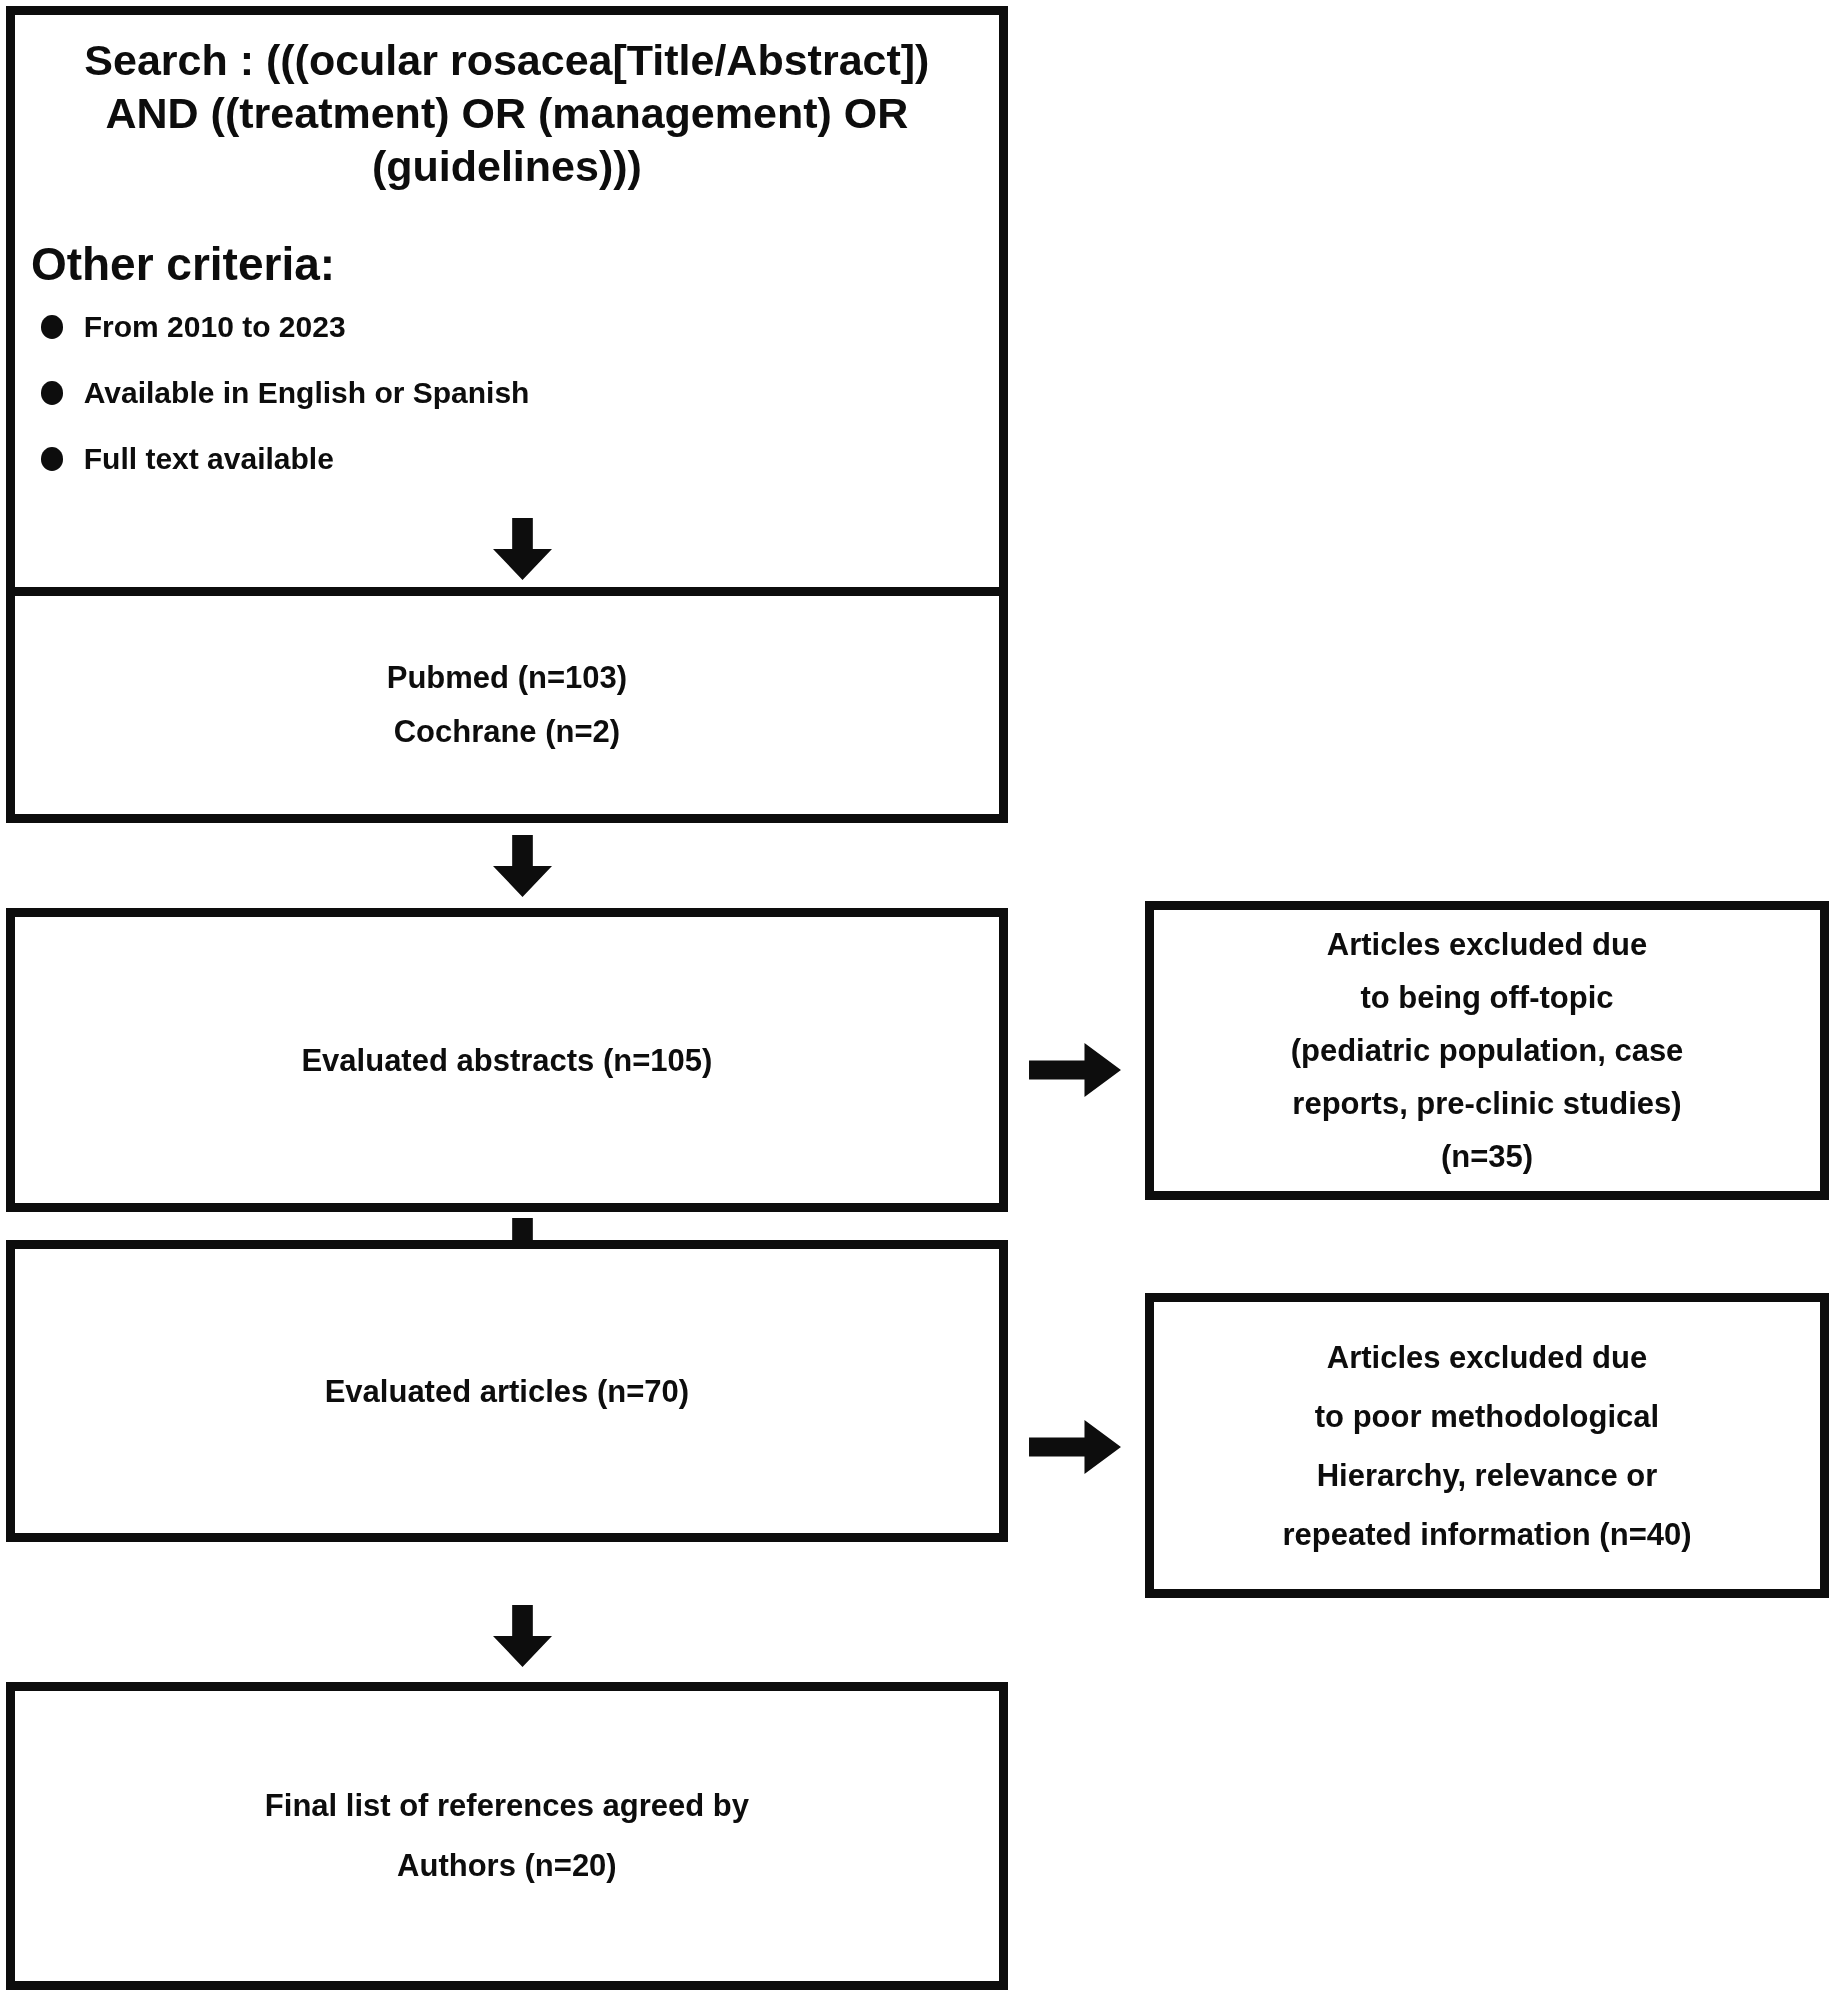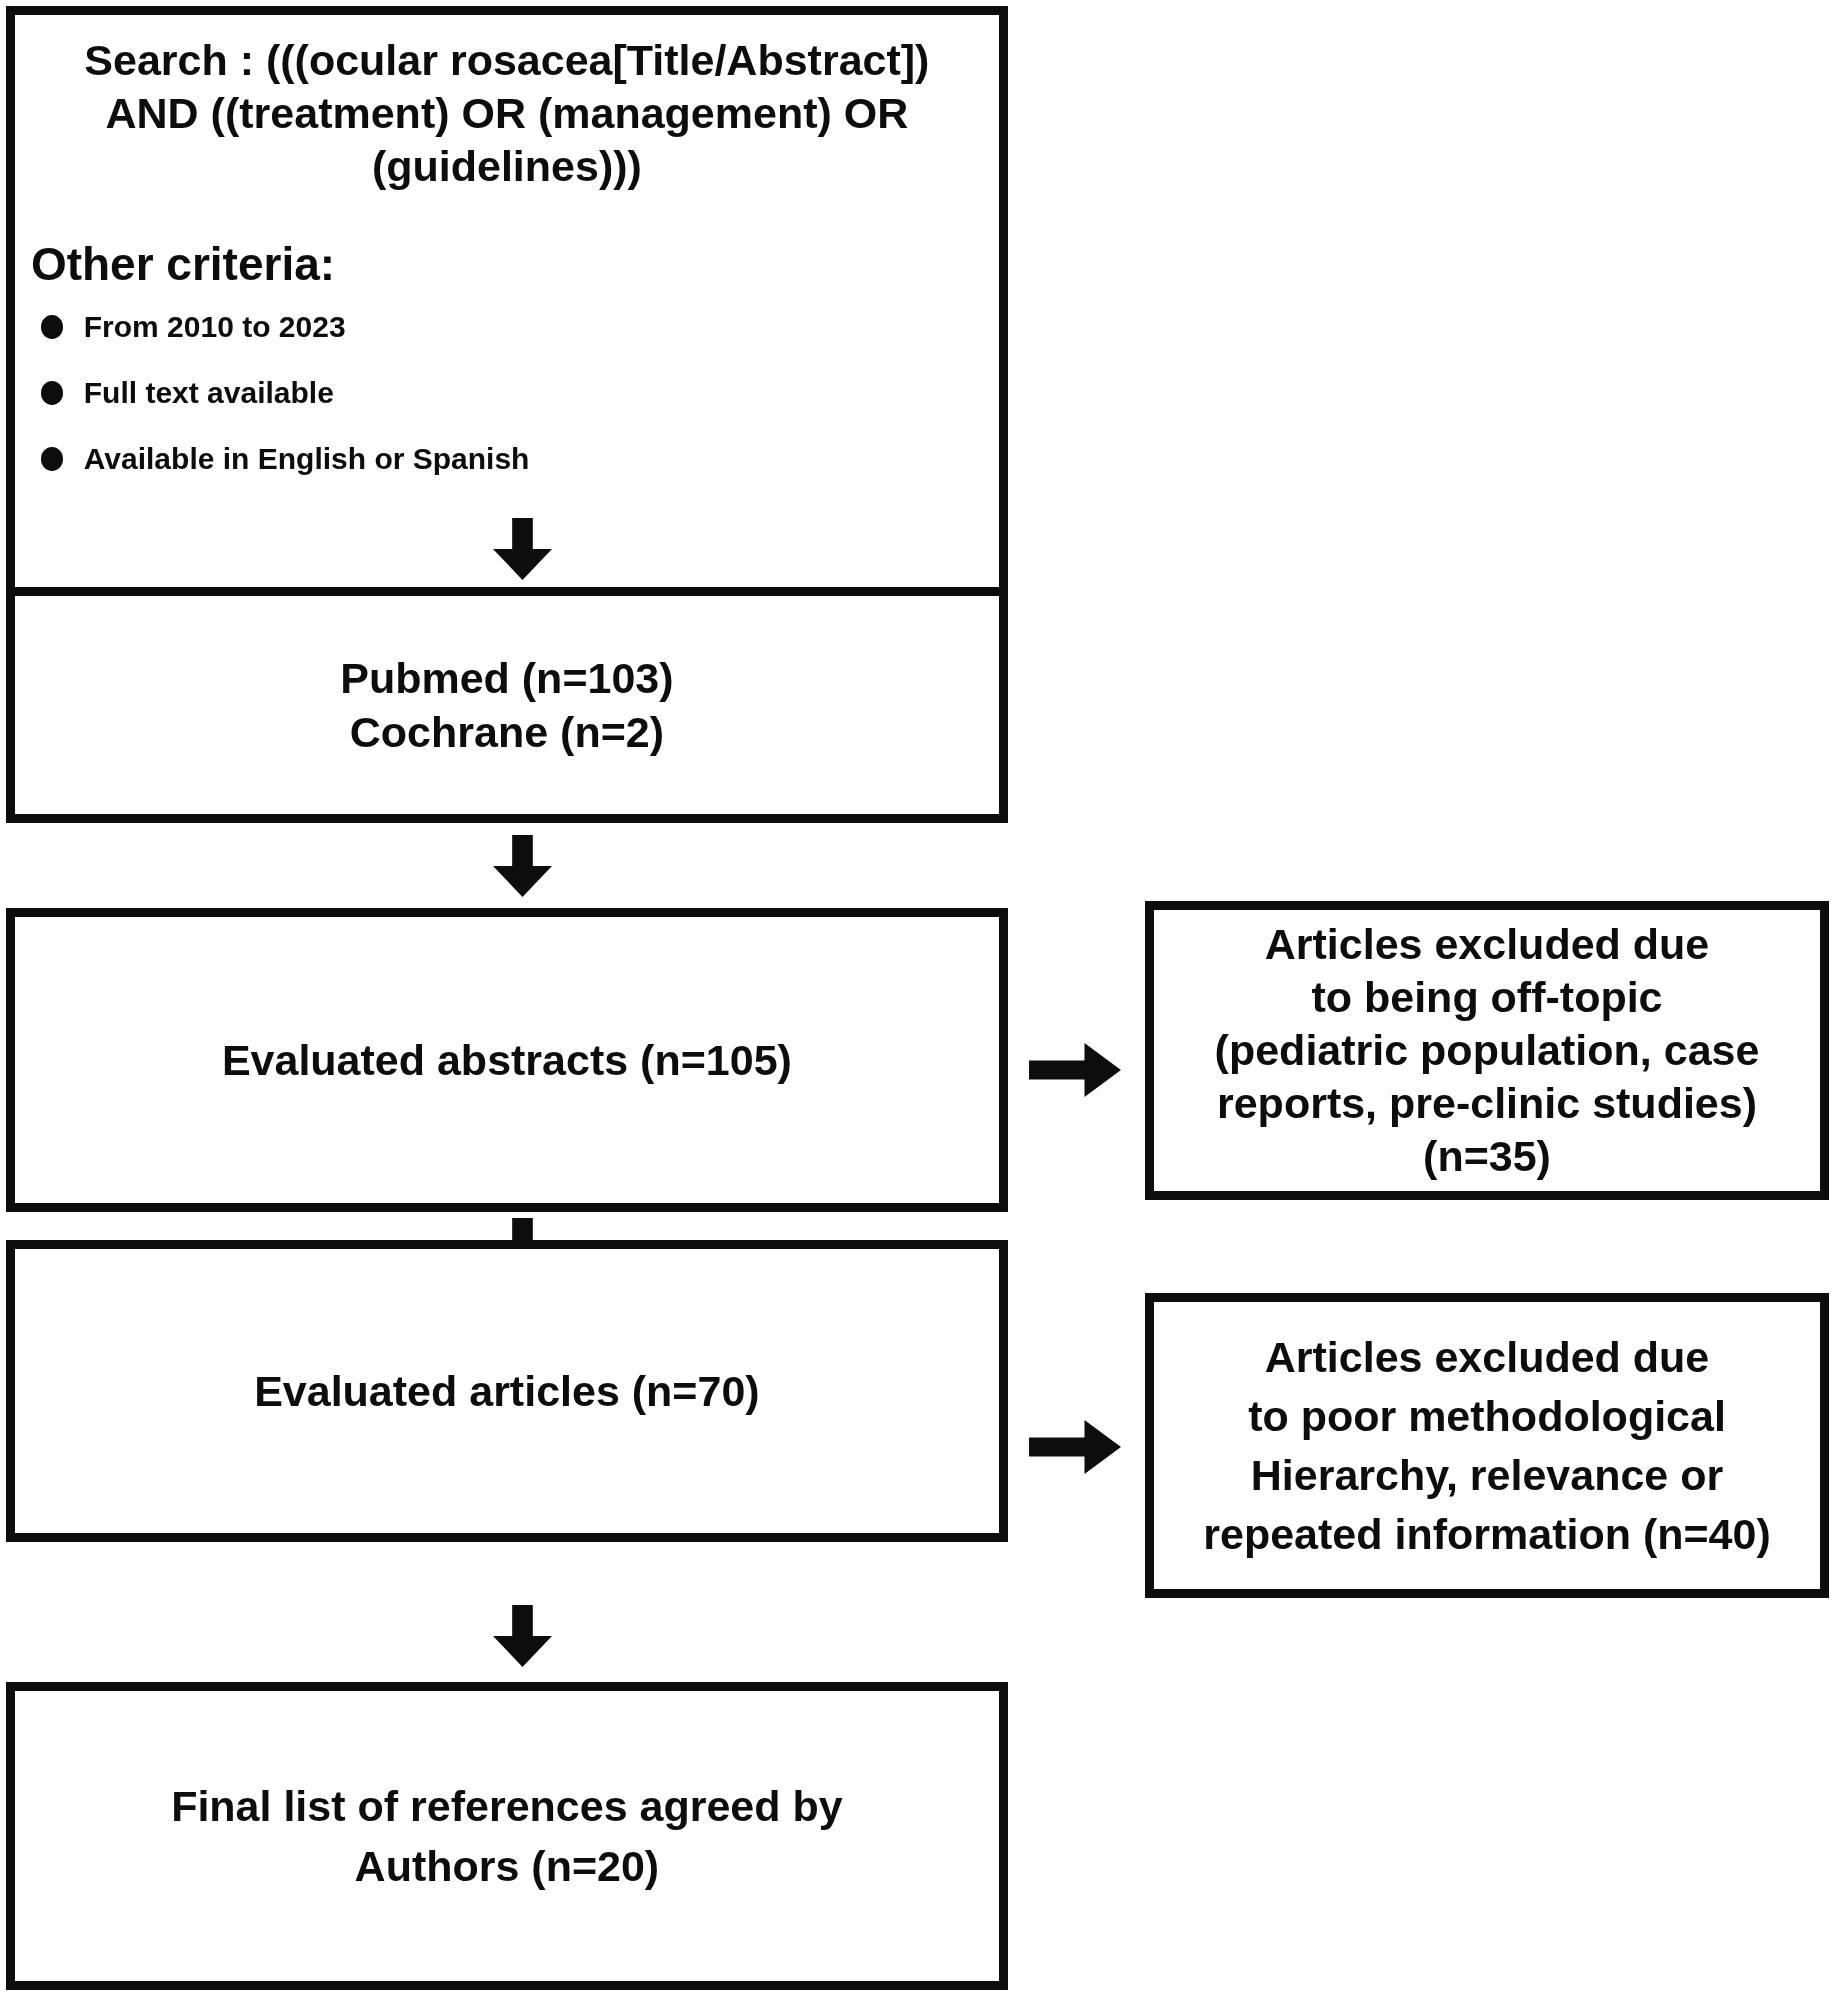--- a/index.html
+++ b/index.html
@@ -33,21 +33,21 @@
   #box-excl-method   { left: 1145px; top: 1293px; width: 684px; height: 305px; }
 
   .center-text {
     width: 100%;
     height: 100%;
     display: flex;
     align-items: center;
     justify-content: center;
     text-align: center;
     white-space: pre-line;
-    font-size: 43px;
+    font-size: 31px;
   }
   #box-sources  .center-text { line-height: 54px; }
   #box-abstracts .center-text, #box-articles .center-text { line-height: 53px; border-radius: 7px; }
   #box-final    .center-text { line-height: 60px; }
   #box-excl-offtopic .center-text { line-height: 53px; }
   #box-excl-method   .center-text { line-height: 59px; }
 
   
   .query {
     margin-top: 19px;
@@ -99,25 +99,25 @@
 AND ((treatment) OR (management) OR
 (guidelines)))</div>
     <div class="crit-title">Other criteria:</div>
     <div class="crit-list">
       <div class="crit-item">
         <span class="dot"></span>
         <span class="crit-text">From 2010 to 2023</span>
       </div>
       <div class="crit-item">
         <span class="dot"></span>
-        <span class="crit-text">Full text available</span>
+        <span class="crit-text">Available in English or Spanish</span>
       </div>
       <div class="crit-item">
         <span class="dot"></span>
-        <span class="crit-text">Available in English or Spanish</span>
+        <span class="crit-text">Full text available</span>
       </div>
     </div>
   </section>
 
   <svg class="arrow" style="left:493px; top:518px;" width="59" height="62" viewBox="0 0 80 84">
     <polygon points="26,0 54,0 54,42 80,42 40,84 0,42 26,42"></polygon>
   </svg>
 
   <section class="box" id="box-sources">
     <div class="center-text">Pubmed (n=103)

